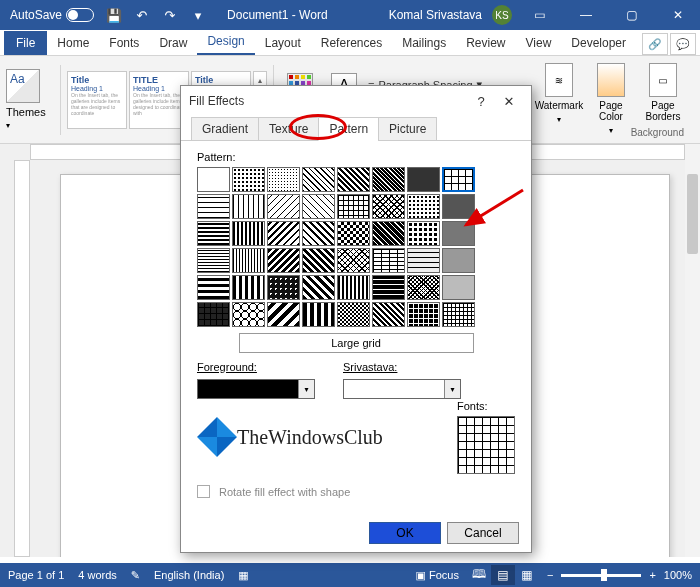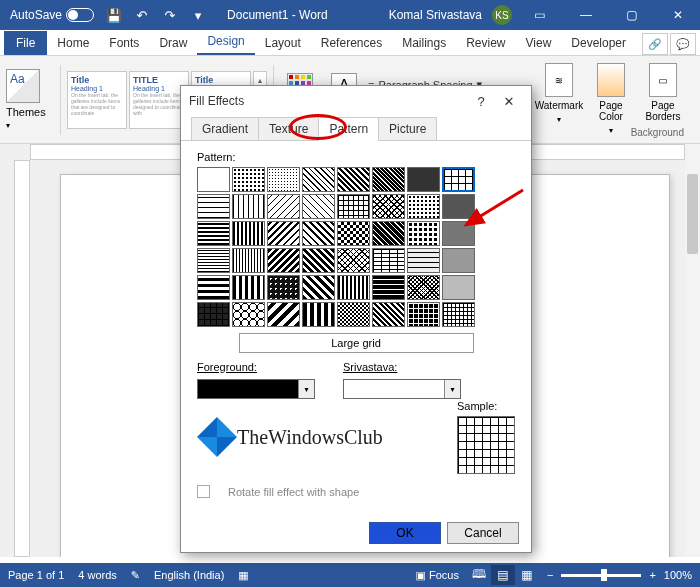--- a/index.html
+++ b/index.html
@@ -72,21 +72,21 @@
   .pname { width: 235px; height: 20px; border: 1px solid #999; margin: 6px auto 8px; display: flex; align-items: center; justify-content: center; font-size: 11px; }
   .colorrow { display: flex; gap: 28px; margin-top: 6px; }
   .colorcol { display:flex; flex-direction:column; gap:2px;}
   .cselect { width: 118px; height: 20px; border: 1px solid #666; display:flex; cursor:pointer;}
   .cfill { flex:1; }
   .cdrop { width:16px; border-left:1px solid #888; background:#eee; display:flex;align-items:center;justify-content:center;font-size:8px;}
   .twc { display:flex; align-items:center; margin-top:18px;}
   .twc-text { font-size:20px; color:#222; font-family:Georgia,serif;}
   .sample { position:absolute; right:16px; bottom:78px; text-align:left;}
   .sample-box { width:58px; height:58px; border:1px solid #666; background-image: linear-gradient(#000 1px, transparent 1px), linear-gradient(90deg, #000 1px, transparent 1px); background-size: 8px 8px; background-color:#fff;}
-  .rotate { display:flex; align-items:center; gap:18px; margin-top:28px; color:#888; font-size:11px;}
+  .rotate { display:flex; align-items:center; gap:9px; margin-top:28px; color:#888; font-size:11px;}
   .chk { width:13px;height:13px;border:1px solid #aaa;}
   .dbuttons { position:absolute; bottom:8px; right:12px; display:flex; gap:6px;}
   .dbtn { width:72px; height:22px; border:1px solid #888; background:#e6e6e6; cursor:pointer; font-size:12px; display:flex;align-items:center;justify-content:center;}
   .dbtn.ok { background:#1d4ed8; border:1px solid #2b579a;}
 
   
   .circle-ann { position:absolute; left:289px; top:114px; width:58px; height:26px; border:3px solid #d00; border-radius:50%; z-index:60; pointer-events:none;}
   .arrow-ann { position:absolute; left:458px; top:185px; z-index:60; pointer-events:none;}
 
   
@@ -321,21 +321,21 @@
     <div class="twc">
       <svg width="40" height="40" viewBox="0 0 40 40">
         <polygon points="0,20 20,0 20,20" fill="#0a66c2"></polygon>
         <polygon points="20,0 40,20 20,20" fill="#1a8ae0"></polygon>
         <polygon points="0,20 20,20 20,40" fill="#1a8ae0"></polygon>
         <polygon points="20,20 40,20 20,40" fill="#0a66c2"></polygon>
       </svg>
       <span class="twc-text">TheWindowsClub</span>
     </div>
     <div class="sample">
-      <span class="plabel">Sample:</span>
+      <span class="plabel">Fonts:</span>
       <div class="sample-box"></div>
     </div>
     <div class="rotate">
       <div class="chk"></div>
       <span>Rotate fill effect with shape</span>
     </div>
   </div>
   <div class="dbuttons">
     <div class="dbtn ok">OK</div>
     <div class="dbtn">Cancel</div>

